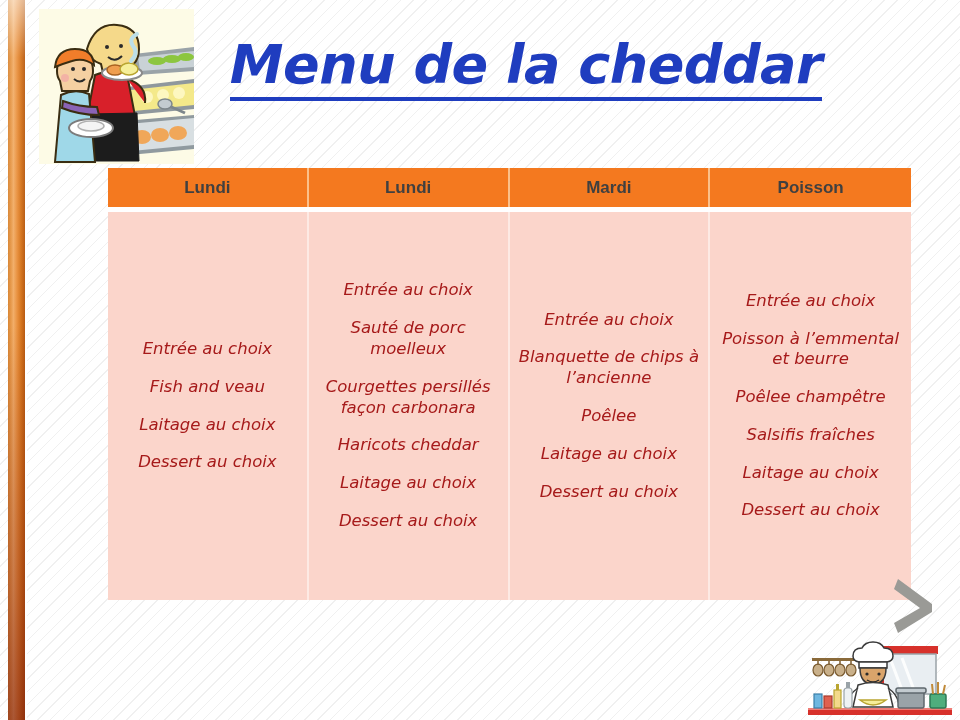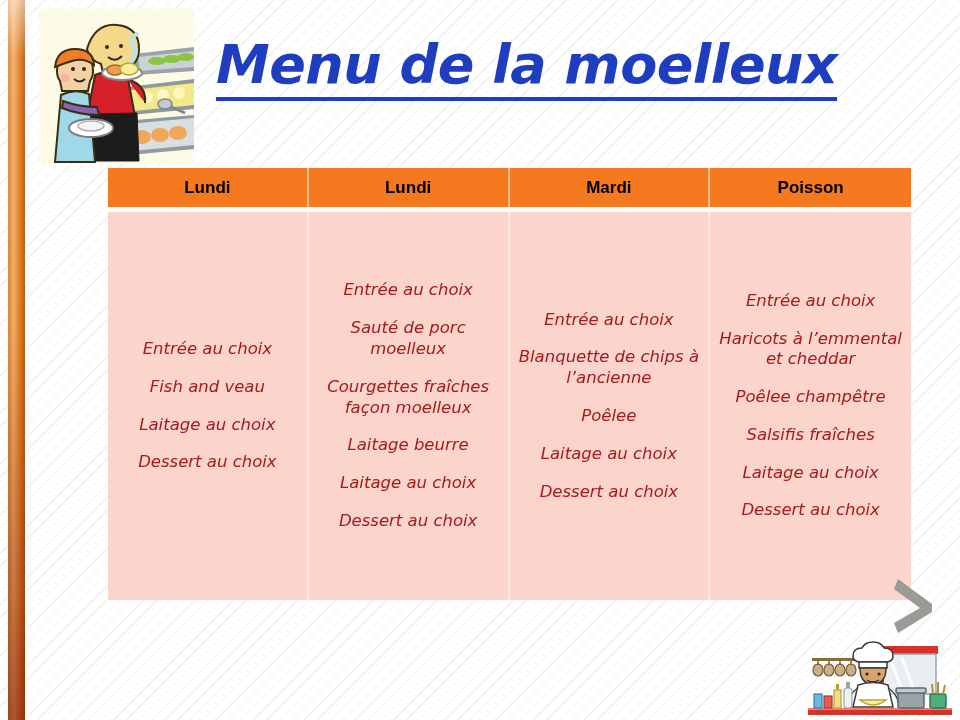--- a/index.html
+++ b/index.html
@@ -101,21 +101,21 @@
     position: absolute;
     left: 108px;
     top: 168px;
     width: 803px;
     border-collapse: separate;
     border-spacing: 0;
     table-layout: fixed;
   }
   .menu-table th {
     background: #F4791F;
-    color: #000000;
+    color: #404040;
     font-family: "Liberation Sans", sans-serif;
     font-size: 17px;
     font-weight: bold;
     text-align: center;
     height: 39px;
     padding: 0;
     border-right: 2px solid #FBC08A;
   }
   .menu-table th:last-child { border-right: none; }
 
@@ -223,21 +223,21 @@
         <path d="M22 86 q14 -7 28 -1 l6 68 l-40 0 z" fill="#9fd8e8" stroke="#3a2d12" stroke-width="2"></path>
         <path d="M24 92 q16 6 34 6 l2 8 q-20 0 -37 -7 z" fill="#8a63b5" stroke="#3a2d12" stroke-width="2"></path>
 
         <ellipse cx="52" cy="119" rx="22" ry="9" fill="#ffffff" stroke="#7c7c7c" stroke-width="2"></ellipse>
         <ellipse cx="52" cy="117" rx="13" ry="5" fill="#f4f4f4" stroke="#b0b0b0" stroke-width="1.5"></ellipse>
       </g>
     </svg>
   </div>
 
   <div class="title-wrap">
-    <span class="title-text">Menu de la moelleux</span>
+    <span class="title-text">Menu de la cheddar</span>
   </div>
 
   <table class="menu-table">
     <thead>
       <tr>
         <th>Lundi</th>
         <th>Lundi</th>
         <th>Mardi</th>
         <th>Poisson</th>
       </tr>
@@ -255,39 +255,39 @@
               <p class="dish">Entrée au choix</p>
               <p class="dish">Fish and veau</p>
               <p class="dish">Laitage au choix</p>
               <p class="dish">Dessert au choix</p>
             </div>
         </td>
         <td class="cell">
           <div>
               <p class="dish">Entrée au choix</p>
               <p class="dish">Sauté de porc moelleux</p>
-              <p class="dish">Courgettes fraîches façon moelleux</p>
-              <p class="dish">Laitage beurre</p>
+              <p class="dish">Courgettes persillés façon carbonara</p>
+              <p class="dish">Haricots cheddar</p>
               <p class="dish">Laitage au choix</p>
               <p class="dish">Dessert au choix</p>
             </div>
         </td>
         <td class="cell">
           <div>
               <p class="dish">Entrée au choix</p>
               <p class="dish">Blanquette de chips à l’ancienne</p>
               <p class="dish">Poêlee</p>
               <p class="dish">Laitage au choix</p>
               <p class="dish">Dessert au choix</p>
             </div>
         </td>
         <td class="cell">
           <div>
               <p class="dish">Entrée au choix</p>
-              <p class="dish">Haricots à l’emmental et cheddar</p>
+              <p class="dish">Poisson à l’emmental et beurre</p>
               <p class="dish">Poêlee champêtre</p>
               <p class="dish">Salsifis fraîches</p>
               <p class="dish">Laitage au choix</p>
               <p class="dish">Dessert au choix</p>
             </div>
         </td>
       </tr>
     </tbody>
   </table>
 

